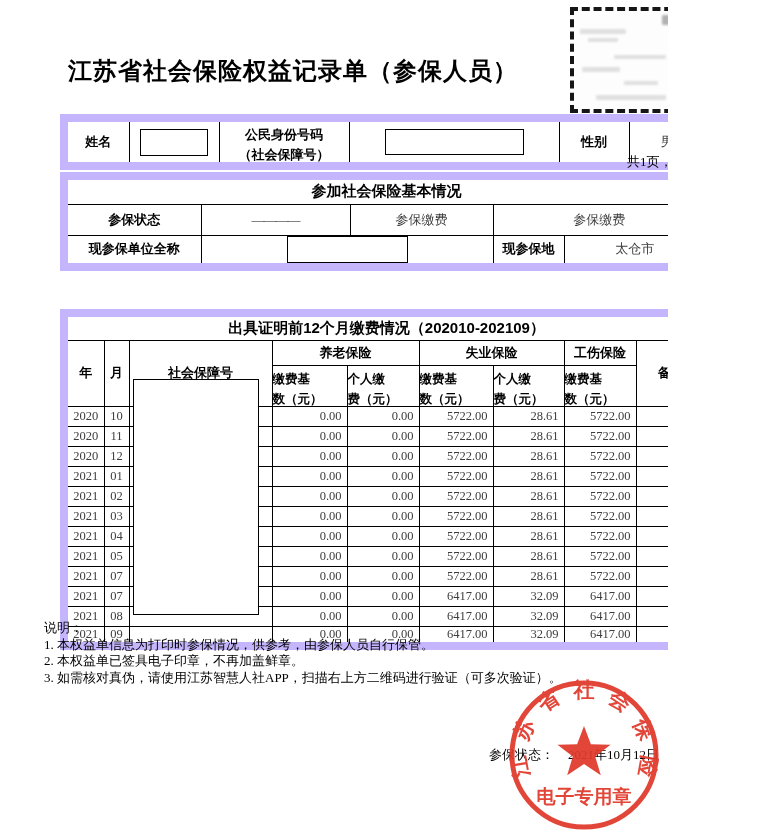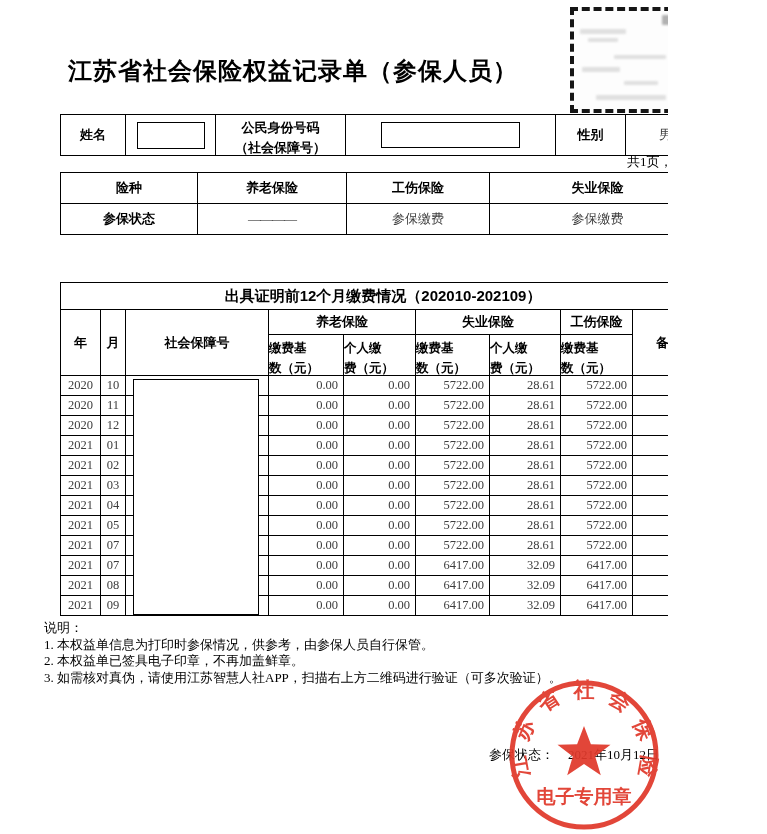--- a/index.html
+++ b/index.html
@@ -23,21 +23,21 @@
   .qr .s1{left:6px;top:18px;width:46px;height:5px;}
   .qr .s2{left:14px;top:27px;width:30px;height:4px;}
   .qr .s3{left:40px;top:44px;width:52px;height:4px;}
   .qr .s4{left:8px;top:56px;width:38px;height:5px;}
   .qr .s5{left:22px;top:84px;width:70px;height:5px;}
   .qr .s6{left:50px;top:70px;width:34px;height:4px;}
   .qr .s7{right:4px;top:4px;width:14px;height:10px;opacity:.75;background:#9a9a9a;}
   
   table.t{border-collapse:collapse; table-layout:fixed; position:absolute; left:60px;}
   table.t td{border:1px solid #000; padding:0; overflow:hidden;}
-  table.t{border:1px solid #c4b5fd;}
+  table.t{border:8px solid #c4b5fd;}
   .lbl{font-weight:bold; text-align:center; font-size:13px; font-family:"Liberation Sans","DejaVu Sans",sans-serif;}
   .val{color:#3c3c3c; text-align:center; font-size:13px;}
   .sec-title{font-weight:bold; text-align:center; font-size:15px; font-family:"Liberation Sans","DejaVu Sans",sans-serif;}
   .redact{background:#fff; border:1px solid #000; margin:0 auto;}
   .two-line{line-height:14px; display:block;margin-top:6px;}
   
   #payTable td.c-num{text-align:right; padding-right:5px; font-size:12.5px; color:#3c3c3c;}
   #payTable td.c-year,#payTable td.c-month{text-align:center; font-size:12.5px; color:#3c3c3c;}
   .sub-h{font-weight:bold; font-size:12.5px; text-align:left; line-height:14px; font-family:"Liberation Sans","DejaVu Sans",sans-serif;}
   .unit-redact{
@@ -102,36 +102,41 @@
 
   <table class="t" id="basicTable" style="top:172px; width:645px;">
     <colgroup>
         <col style="width:137px">
         <col style="width:149px">
         <col style="width:143px">
         <col style="width:71px">
         <col style="width:145px">
       </colgroup>
     <tbody>
-    <tr style="height:31px;">
-      <td class="lbl">险种</td>
-      <td class="lbl">养老保险</td>
-      <td class="lbl">工伤保险</td>
-      <td colspan="2" class="lbl">失业保险</td>
+        <tr style="height:28px;">
+      <td colspan="5" class="sec-title">参加社会保险基本情况</td>
     </tr>
     <tr style="height:31px;margin-top:32px;">
       <td class="lbl">参保状态</td>
       <td class="val"><span class="dash-line">————</span></td>
       <td class="val">参保缴费</td>
       <td colspan="2" class="val">参保缴费</td>
     </tr>
+    <tr style="height:31px;">
+      <td class="lbl">现参保单位全称</td>
+      <td colspan="2">
+            <div class="redact" style="width:119px;height:25px;"></div>
+          </td>
+      <td class="lbl">现参保地</td>
+      <td class="val">太仓市</td>
+    </tr>
   </tbody>
     </table>
 
-  <table class="t" id="payTable" style="top:282px; width:645px;">
+  <table class="t" id="payTable" style="top:309px; width:645px;">
     <colgroup>
       <col style="width:40px">
         <col style="width:25px">
         <col style="width:143px">
       <col style="width:75px">
         <col style="width:72px">
         <col style="width:74px">
       <col style="width:71px">
         <col style="width:72px">
         <col style="width:73px">

